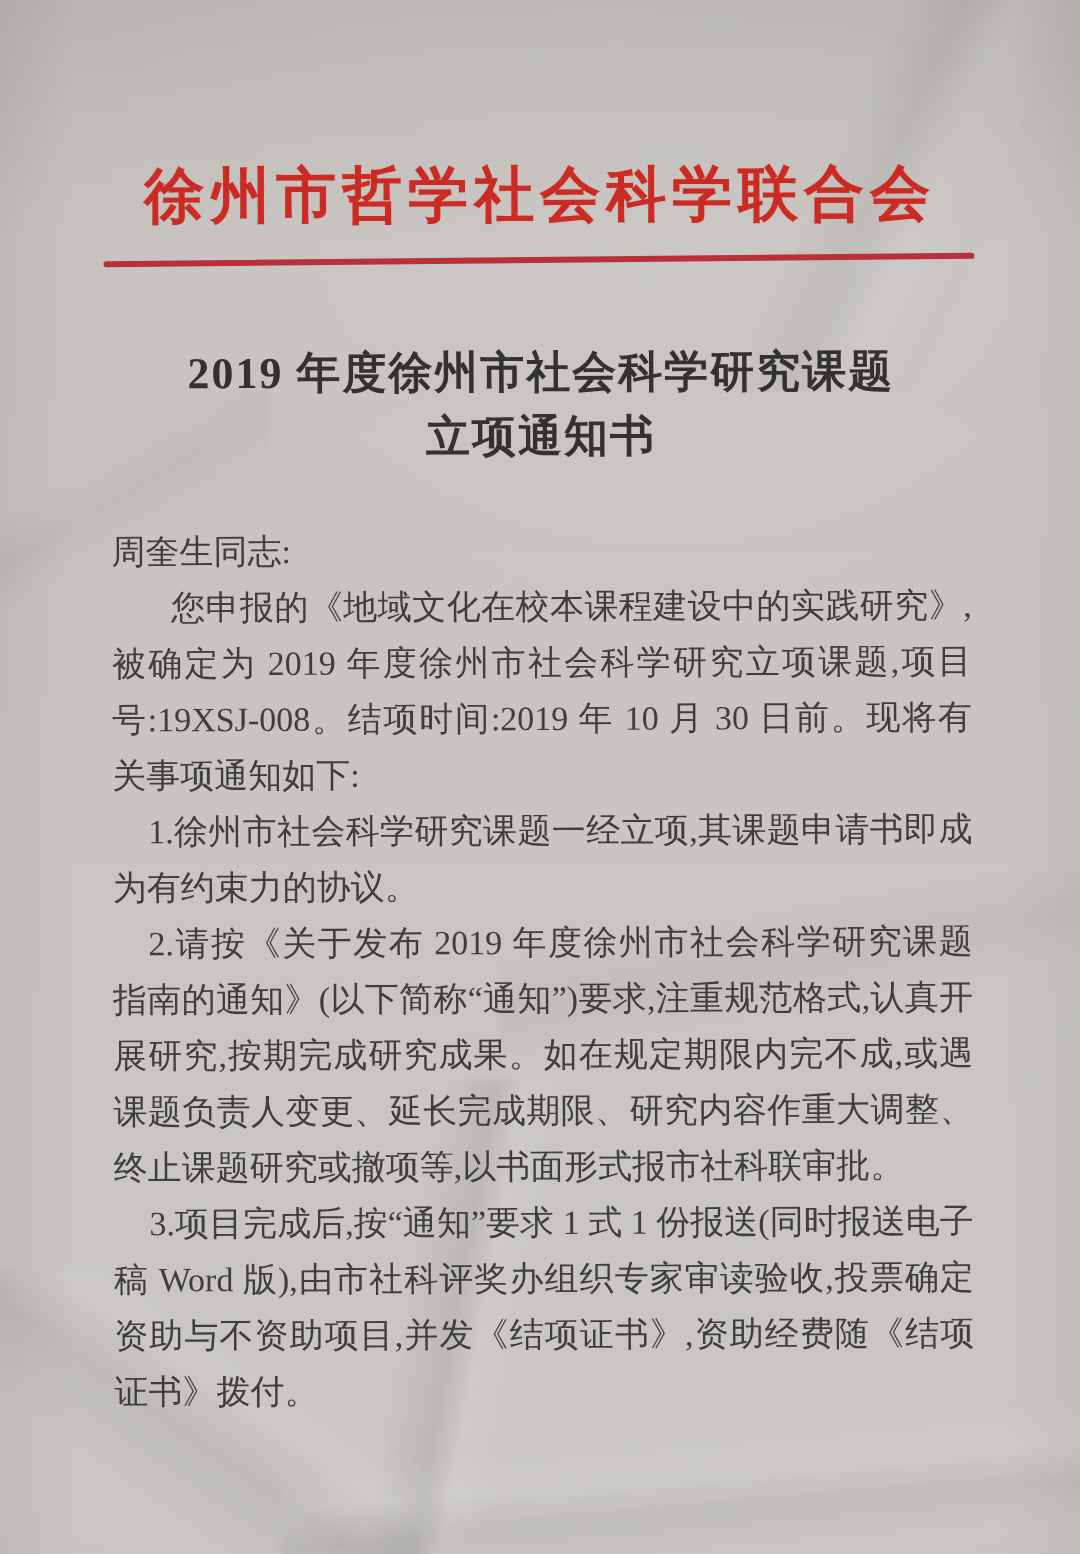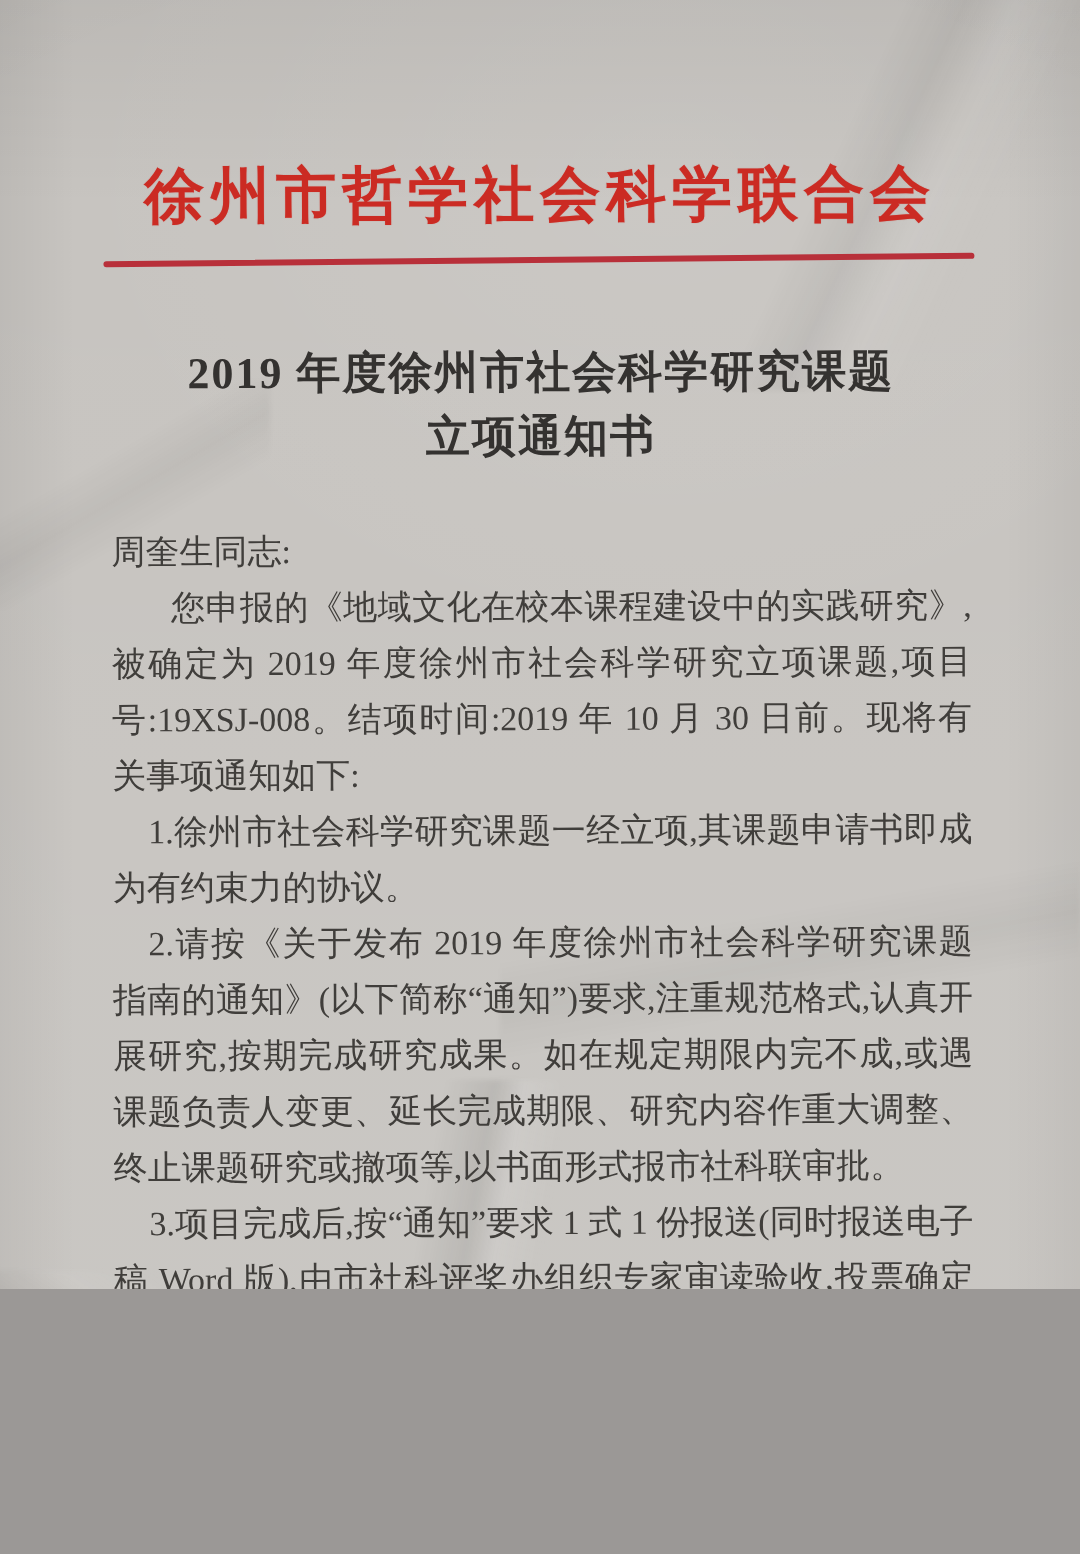--- a/index.html
+++ b/index.html
@@ -3,21 +3,21 @@
 <meta charset="utf-8">
 <style>
   html, body {
     margin: 0;
     padding: 0;
     background: #9b9896;
   }
   .photo {
     position: relative;
     width: 1080px;
-    height: 1289px;
+    height: 1554px;
     overflow: hidden;
     background-color: #c7c4c0;
     background-image:
       linear-gradient(to bottom, rgba(0,0,0,0.055), rgba(0,0,0,0) 16%, rgba(255,255,255,0.045) 72%),
       linear-gradient(to right, rgba(0,0,0,0.05), rgba(0,0,0,0) 7%, rgba(0,0,0,0) 93%, rgba(0,0,0,0.045)),
       radial-gradient(ellipse 900px 700px at 62% 14%, rgba(255,255,255,0.07), rgba(0,0,0,0) 70%),
       radial-gradient(ellipse 1500px 1200px at 50% 55%, rgba(0,0,0,0) 62%, rgba(0,0,0,0.06) 100%);
     font-family: "Liberation Serif", "DejaVu Serif", serif;
     color: #3e3c39;
   }

